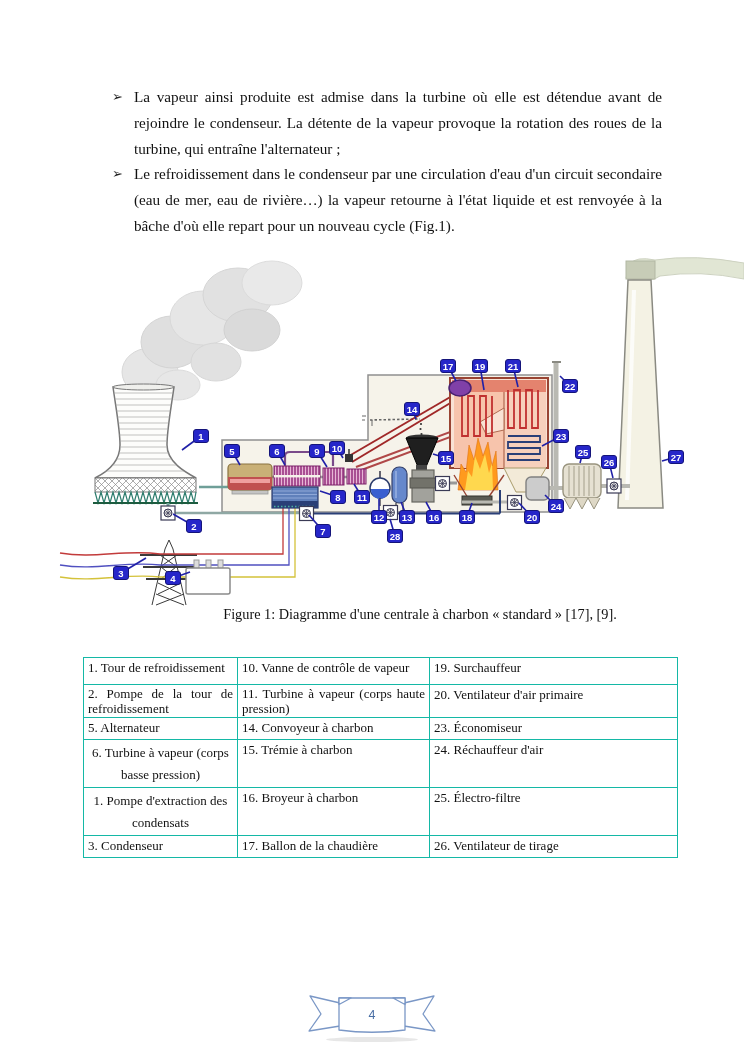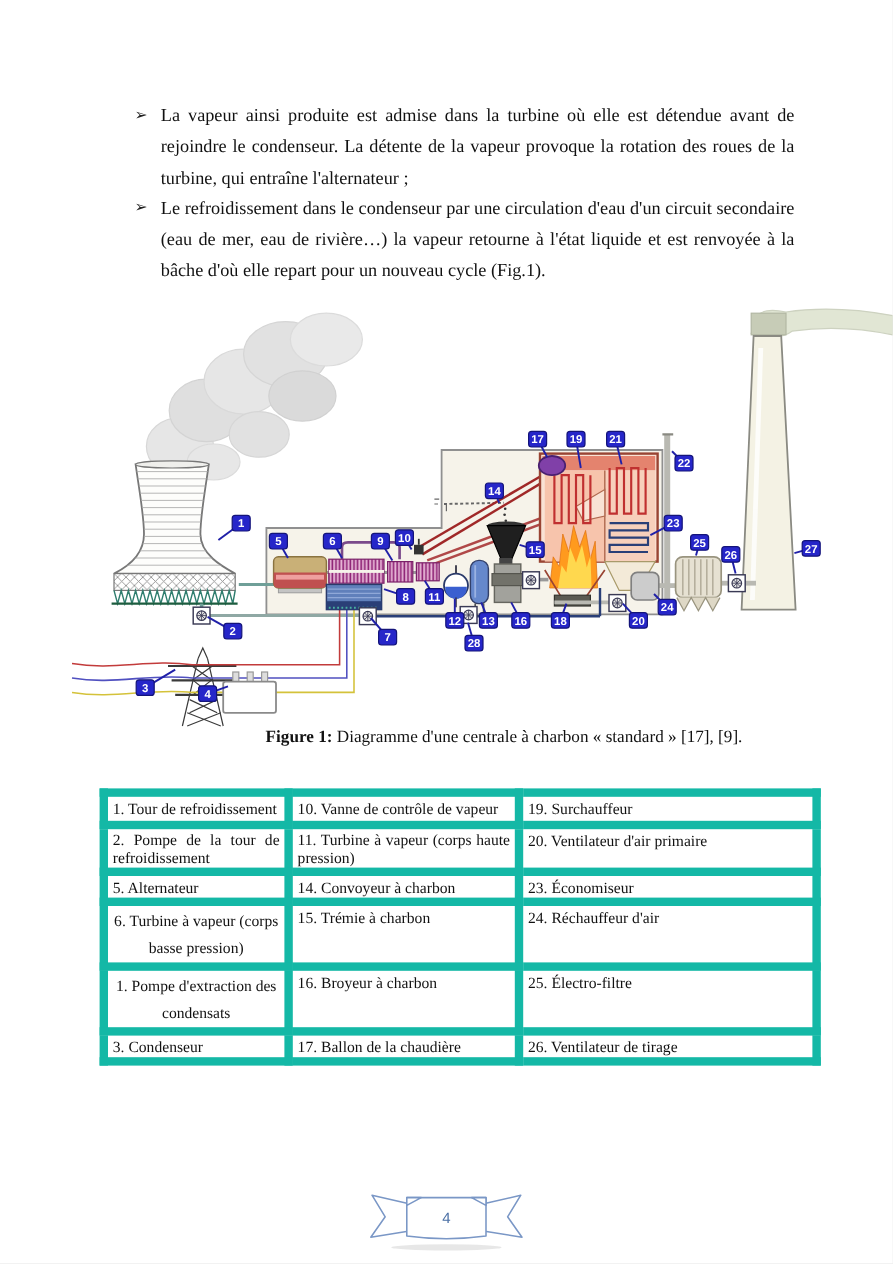--- a/index.html
+++ b/index.html
@@ -7,29 +7,29 @@
         font-family:"Liberation Serif",serif;color:#111;overflow:hidden;}
   
   #bullets{position:absolute;top:84px;left:112px;width:550px;}
   .bullet{position:relative;padding-left:22px;text-align:justify;
           font-size:15.2px;line-height:25.8px;}
   .bullet .marker{position:absolute;left:0;top:0;font-size:13px;
                   font-family:"DejaVu Sans",sans-serif;color:#222;}
   
   #caption{position:absolute;top:606px;left:120px;width:600px;text-align:center;
            font-size:14.3px;}
-  #caption .cap-label{font-weight:bold;}
+  #caption .cap-label{font-weight:normal;}
   
   #diagram{position:absolute;top:250px;left:0;width:744px;height:360px;}
   
   .parts-table{position:absolute;left:83px;border-collapse:collapse;table-layout:fixed;
                font-size:13px;line-height:15px;}
   #table-main{top:657px;width:594px;}
   #table-last{top:945px;width:594px;}
-  .parts-table td{border:7px solid #14b8a6;vertical-align:top;padding:2px 4px 1px 4px;}
+  .parts-table td{border:1px solid #14b8a6;vertical-align:top;padding:2px 4px 1px 4px;}
   .parts-table .j{text-align:justify;}
   .parts-table .dbl{line-height:22px;text-align:center;}
   .parts-table .tight{line-height:14.5px;}
   tr.h27{height:27px;} tr.h29{height:29px;} tr.h44{height:44px;} tr.h22{height:22px;}
   
   #footer-ribbon{position:absolute;top:991px;left:306px;width:132px;height:52px;}
 </style>
 </head>
 <body>
 

